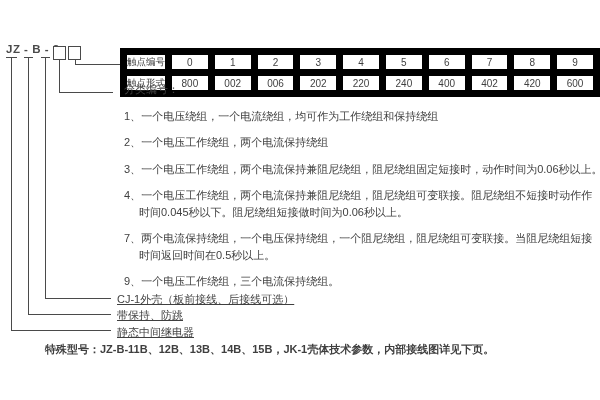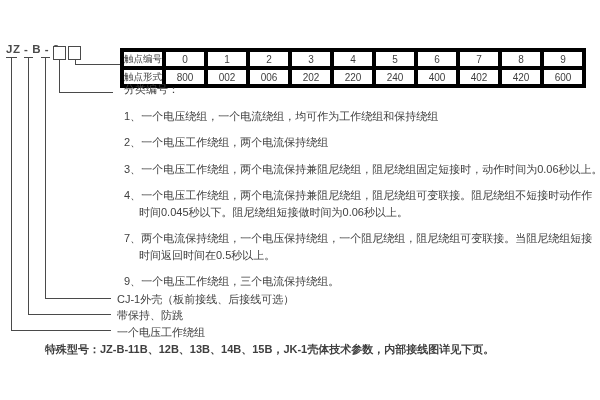--- a/index.html
+++ b/index.html
@@ -38,38 +38,38 @@
   #leader-2{left:45px;top:58px;width:65px;height:240px;}
   #leader-box1{left:59px;top:59px;width:53px;height:33px;}
   #leader-box2{left:75px;top:59px;width:45px;height:5px;}
   
   #contact-table{
     position:absolute;left:120px;top:48px;
     border-collapse:collapse;table-layout:fixed;
     font-size:9.5px;color:#3f3f3f;
   }
   #contact-table td{
-    border:4px solid #000000;
+    border:7px solid #000000;
     height:14px;padding:0;text-align:center;vertical-align:middle;
     overflow:hidden;white-space:nowrap;
   }
   #contact-table td.lbl{width:35px;}
   #contact-table td.val{width:38px;font-size:10px;}
   
   #classification{
     position:absolute;left:124px;top:81px;width:479px;
     font-size:11px;line-height:16.5px;
   }
   .cls-heading{white-space:nowrap;}
   .cls-item{padding-left:15px;text-indent:-15px;margin-top:10px;}
   .cls-num{display:inline;}
   
   .bottom-label{
     position:absolute;left:117px;
-    font-size:11px;line-height:14px;white-space:nowrap;
+    font-size:11px;line-height:14px;white-space:nowrap;text-decoration:underline;
   }
   #label-case{top:292px;}
   #label-hold{top:308px;}
   #label-type{top:325px;}
   
   #footnote{
     position:absolute;left:45px;top:342px;
     font-size:11px;white-space:nowrap;font-weight:bold;
   }
 </style>
@@ -127,17 +127,17 @@
     <div class="cls-item"><span class="cls-num">1、</span><span>一个电压绕组，一个电流绕组，均可作为工作绕组和保持绕组</span></div>
     <div class="cls-item"><span class="cls-num">2、</span><span>一个电压工作绕组，两个电流保持绕组</span></div>
     <div class="cls-item"><span class="cls-num">3、</span><span>一个电压工作绕组，两个电流保持兼阻尼绕组，阻尼绕组固定短接时，动作时间为0.06秒以上。</span></div>
     <div class="cls-item"><span class="cls-num">4、</span><span>一个电压工作绕组，两个电流保持兼阻尼绕组，阻尼绕组可变联接。阻尼绕组不短接时动作作时间0.045秒以下。阻尼绕组短接做时间为0.06秒以上。</span></div>
     <div class="cls-item"><span class="cls-num">7、</span><span>两个电流保持绕组，一个电压保持绕组，一个阻尼绕组，阻尼绕组可变联接。当阻尼绕组短接时间返回时间在0.5秒以上。</span></div>
     <div class="cls-item"><span class="cls-num">9、</span><span>一个电压工作绕组，三个电流保持绕组。</span></div>
   </div>
 
   <div id="label-case" class="bottom-label">CJ-1外壳（板前接线、后接线可选）</div>
   <div id="label-hold" class="bottom-label">带保持、防跳</div>
-  <div id="label-type" class="bottom-label">一个电压工作绕组</div>
+  <div id="label-type" class="bottom-label">静态中间继电器</div>
 
   <div id="footnote">特殊型号：JZ-B-11B、12B、13B、14B、15B，JK-1壳体技术参数，内部接线图详见下页。</div>
 
 </div>
 
 </body></html>

